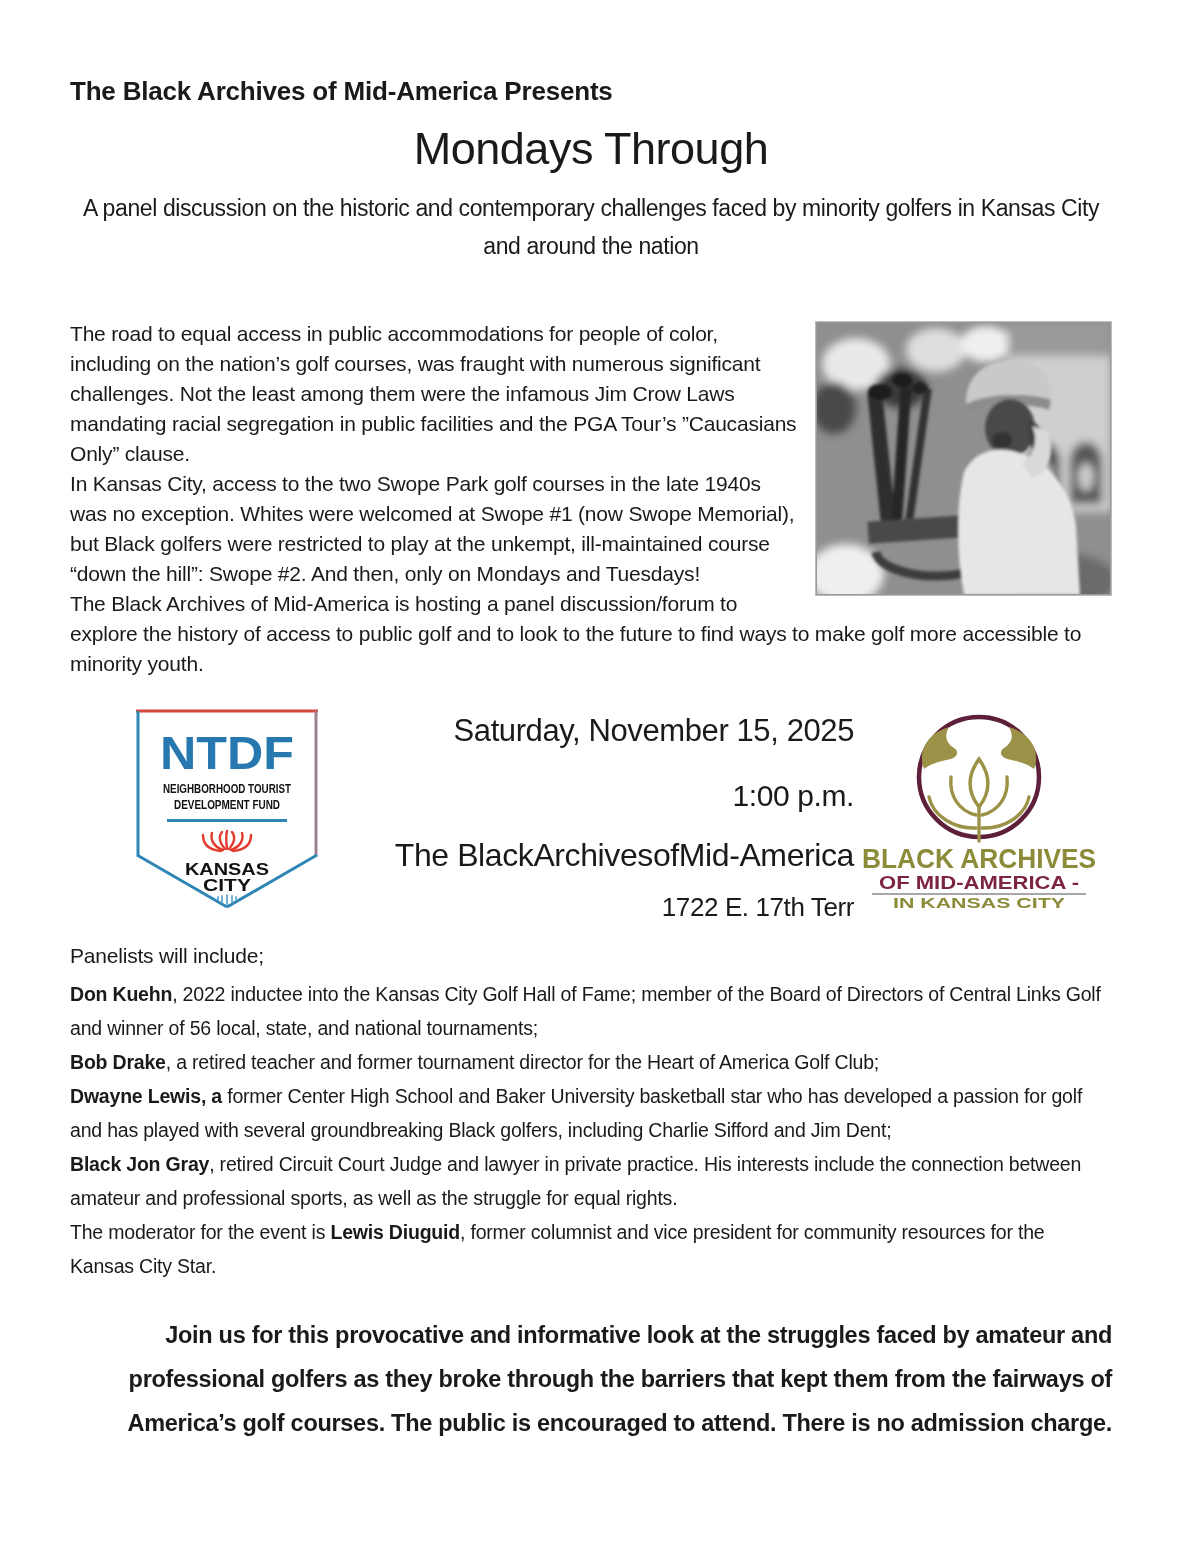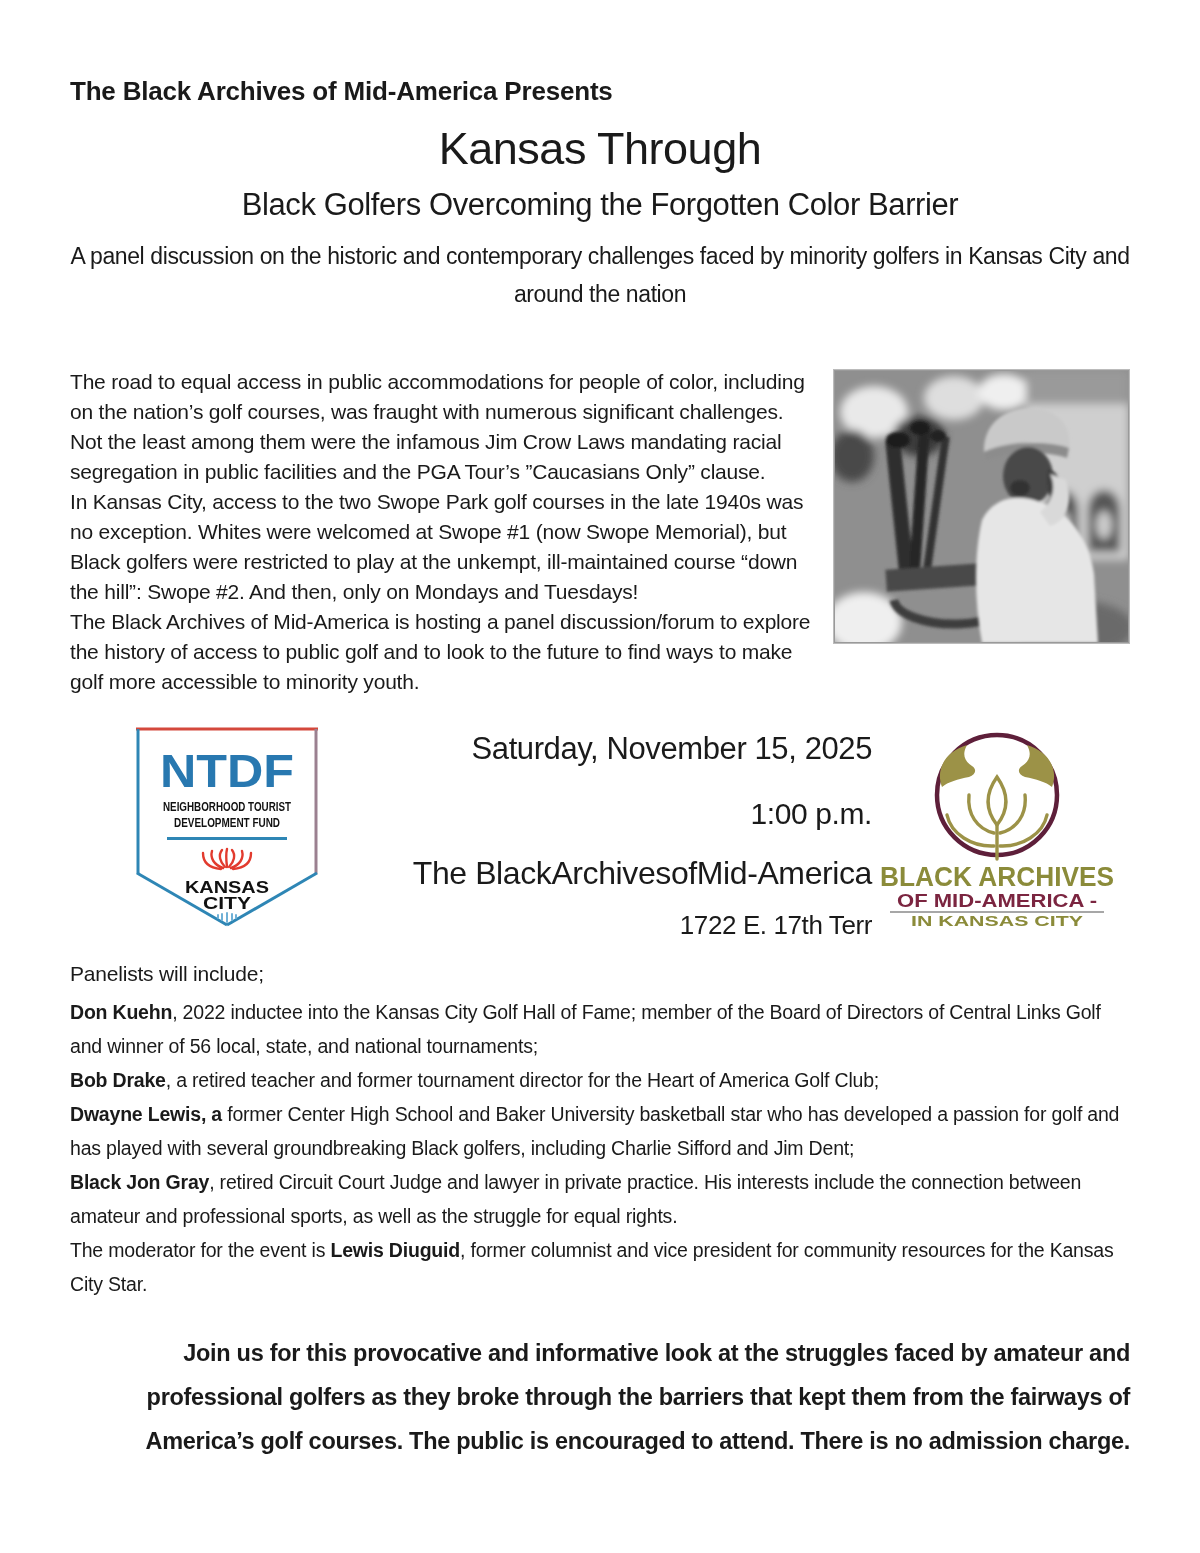--- a/index.html
+++ b/index.html
@@ -1,18 +1,18 @@
 <!DOCTYPE html>
 <html><head>
 <meta charset="utf-8">
 <style>
   html,body{margin:0;padding:0;background:#fff;}
   .page{
     width:1200px;height:1553px;box-sizing:border-box;
-    padding:76px 70px 0 70px;overflow:hidden;background:#ffffff;
+    padding:76px 88px 0 70px;overflow:hidden;background:#ffffff;
     font-family:"Liberation Sans",sans-serif;color:#1a1a1a;position:relative;
   }
   
   .presenter{font-size:26px;font-weight:bold;letter-spacing:-0.2px;}
   .title{font-size:45px;font-weight:500;text-align:center;margin:16px 0 0 0;letter-spacing:-0.5px;}
   .subtitle{font-size:31px;font-weight:500;text-align:center;margin:12px 0 0 0;letter-spacing:-0.4px;}
   .tagline{font-size:23px;font-weight:400;text-align:center;margin:14px auto 0 auto;max-width:1070px;
     line-height:38px;letter-spacing:-0.4px;}
   
   .intro{margin-top:54px;font-size:21px;line-height:30px;letter-spacing:-0.2px;}
@@ -35,22 +35,21 @@
   
   .footer{margin:30px auto 0 auto;max-width:1075px;text-align:right;
     font-size:23.5px;font-weight:bold;line-height:44px;letter-spacing:-0.3px;}
 </style>
 </head>
 <body>
 
 <div class="page">
 
   <div class="presenter">The Black Archives of Mid-America Presents</div>
-  <h1 class="title">Kansas Through</h1>
-  <h2 class="subtitle">Black Golfers Overcoming the Forgotten Color Barrier</h2>
+  <h1 class="title">Mondays Through</h1>
   <p class="tagline">A panel discussion on the historic and contemporary challenges faced by minority golfers in Kansas City and around the nation</p>
 
   <div class="intro">
     <svg class="photo" viewBox="0 0 295 273" xmlns="http://www.w3.org/2000/svg" aria-hidden="true">
       <defs>
         <filter id="bl" x="-20%" y="-20%" width="140%" height="140%">
             <feGaussianBlur stdDeviation="4"></feGaussianBlur>
           </filter>
         <filter id="bl2" x="-20%" y="-20%" width="140%" height="140%">
             <feGaussianBlur stdDeviation="1.5"></feGaussianBlur>

